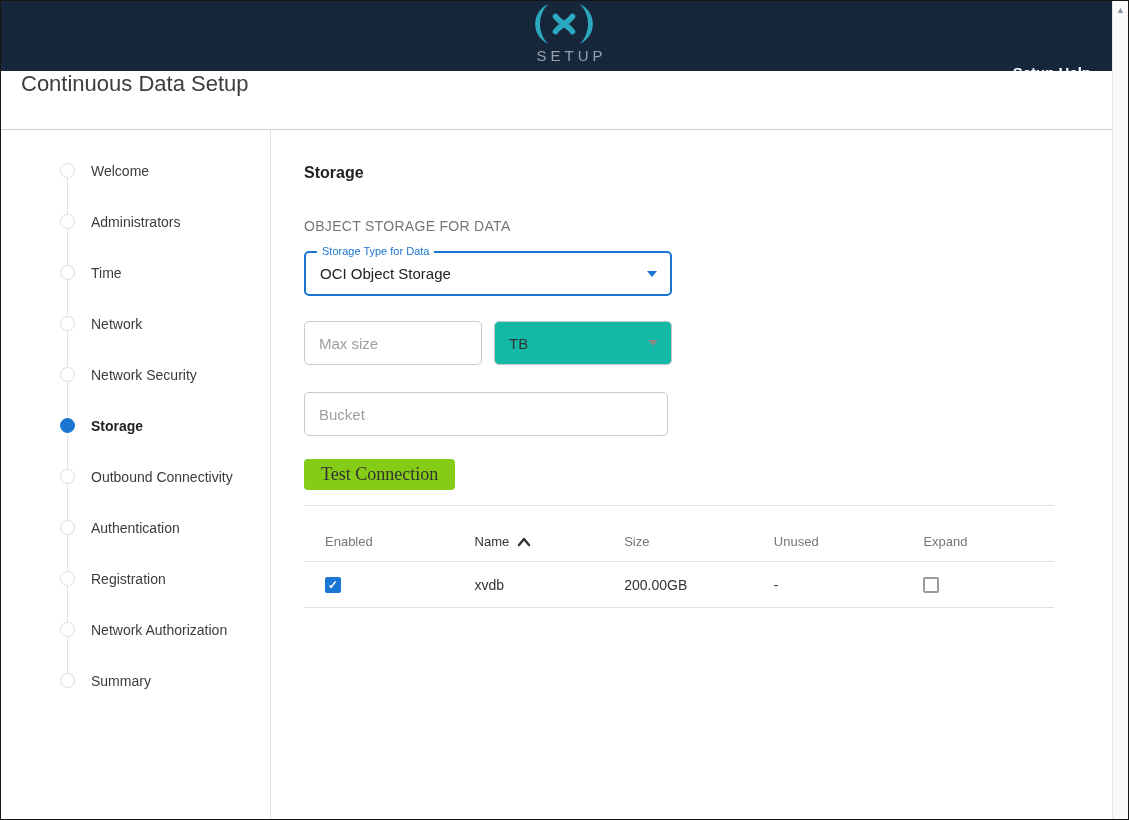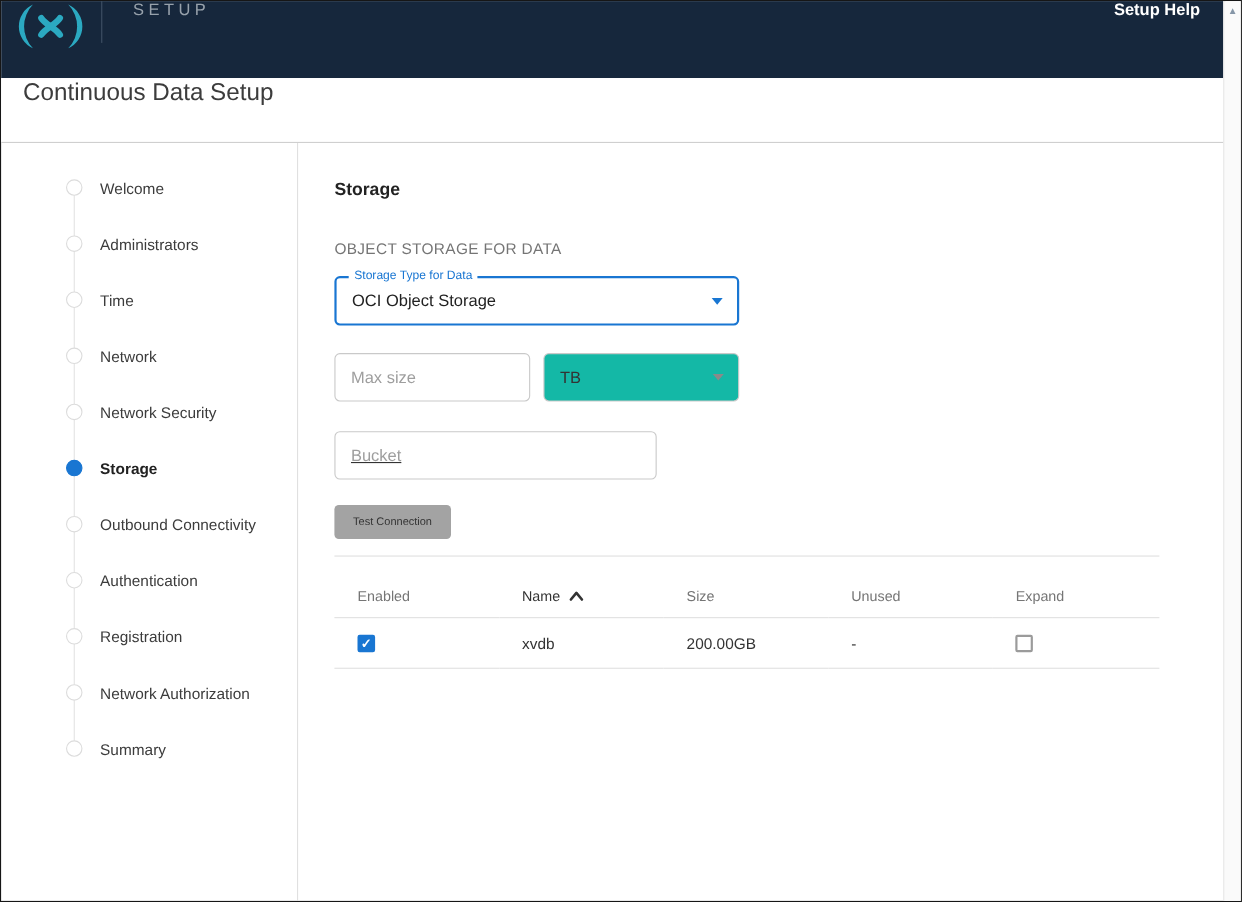--- a/index.html
+++ b/index.html
@@ -7,21 +7,21 @@
   #screen { position:relative; width:1129px; height:820px; border:1px solid #161616; background:#fff; overflow:hidden; }
 
   
   .scrollbar { position:absolute; top:0; right:0; width:16px; height:100%; background:#fafafa; border-left:1px solid #e6e6e6; z-index:30; }
   .scrollbar .up-arrow { display:block; width:100%; text-align:center; padding-top:4px; font-size:9px; color:#8696a7; }
 
   
   .app { position:absolute; top:0; left:0; width:1113px; height:100%; display:flex; flex-direction:column; }
 
   
-  .topbar { height:70px; background:#16273c; display:flex; flex-shrink:0; }
+  .topbar { height:70px; background:#16273c; display:flex; align-items:center; flex-shrink:0;flex-direction:column; }
   .logo { margin-left:12px; width:66px; height:46px; flex-shrink:0; }
   .topbar-divider { width:1px; height:38px; background:#405266; margin-left:13px; }
   .brand { margin-left:28px; color:#97a1ab; font-size:15px; letter-spacing:4px; font-weight:500; }
   .help { margin-left:auto; margin-right:23px; color:#fff; font-size:15px; font-weight:bold; cursor:pointer; }
 
   
   .titlebar { height:59px; border-bottom:1px solid #cfcfcf; display:flex; align-items:flex-start; background:#fff; flex-shrink:0; }
   .titlebar h1 { font-size:22px; font-weight:400; color:#3c3c3c; margin-left:20px; }
 
   
@@ -48,23 +48,23 @@
   .mui-select .floating-label { position:absolute; top:-8px; left:11px; background:#fff; padding:0 5px; font-size:11px; color:#1976d2; line-height:12px; }
   .mui-select .value { margin-left:14px; font-size:15px; color:#222; }
   .caret-blue { position:absolute; right:13px; width:0; height:0; border-left:5px solid transparent; border-right:5px solid transparent; border-top:6px solid #1976d2; }
   .caret-gray { position:absolute; right:13px; width:0; height:0; border-left:5px solid transparent; border-right:5px solid transparent; border-top:6px solid #8a8a8a; }
 
   .field-row { margin-top:25px; display:flex; }
   .text-input { width:178px; height:44px; border:1px solid #c9c9c9; border-radius:5px; padding:0 14px; font-size:15px; color:#333; font-family:"Liberation Sans", sans-serif; outline:none; background:#fff; }
   .text-input::placeholder { color:#9e9e9e; opacity:1; }
   .unit-select { position:relative; width:178px; height:44px; border:1px solid #c9c9c9; border-radius:5px; margin-left:12px; display:flex; align-items:center; cursor:pointer; background:#14b8a6; }
   .unit-select .value { margin-left:14px; font-size:15px; color:#333; }
-  .bucket-input { display:block; margin-top:27px; width:293px;text-decoration:underline; }
-
-  .gray-btn { margin-top:23px; display:inline-block; background:#a3a3a3; border:none; border-radius:4px; padding:0 17px; height:31px; font-size:10px; color:#333; font-family:Liberation Sans, sans-serif; cursor:pointer; }
+  .bucket-input { display:block; margin-top:27px; width:364px; }
+
+  .gray-btn { margin-top:23px; display:inline-block; background:#84cc16; border:none; border-radius:4px; padding:0 17px; height:31px; font-size:18px; color:#333; font-family:Liberation Serif, serif; cursor:pointer; }
 
   .divider { margin-top:15px; border-top:1px solid #e0e0e0; width:100%; }
 
   .cache-head { margin-top:12px; display:flex; align-items:center; justify-content:space-between; }
   .rediscover-btn { margin-top:0; height:32px; padding:0 18px; }
 
   
   table.devices { margin-top:14px; width:100%; border-collapse:collapse; }
   table.devices th { text-align:left; font-size:13px; font-weight:500; color:#757575; padding:14px 0 12px 21px; border-bottom:1px solid #e0e0e0; }
   table.devices th.sorted { color:#333; }

